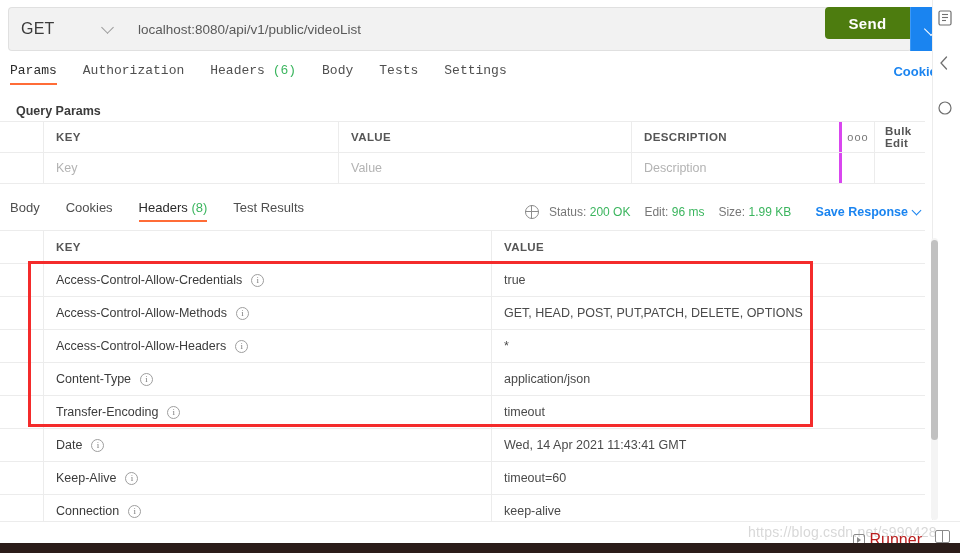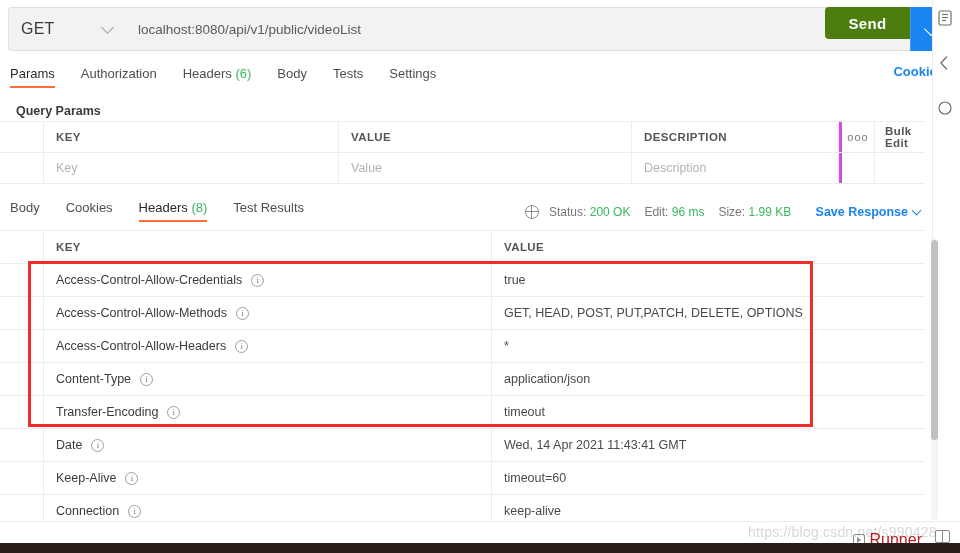--- a/index.html
+++ b/index.html
@@ -35,21 +35,21 @@
   .send-caret {
     height:44px; width:40px; background:#1a84f0; border:none; border-left:1px solid #3f99f5;
     border-radius:0 4px 4px 0; cursor:pointer; position:relative;
   }
   .send-caret::after{
     content:""; position:absolute; left:15px; top:17px; width:9px; height:9px;
     border-right:1.8px solid #fff; border-bottom:1.8px solid #fff; transform:rotate(45deg);
   }
 
   
-  .req-tabs { position:absolute; left:10px; top:60px; width:900px; height:28px; display:flex; align-items:flex-end; }
+  .req-tabs { position:absolute; left:10px; top:60px; width:900px; height:28px; display:flex; align-items:center;font-family:Liberation Mono, monospace; }
   .rtab { font-size:13px; color:#4f4f4f; margin-right:26px; cursor:pointer; padding-bottom:7px; position:relative; white-space:nowrap;}
   .rtab.active { color:#2b2b2b; }
   .rtab.active::after{ content:""; position:absolute; left:0; right:0; bottom:0; height:2.5px; background:#ff6c37; }
   .cnt { color:#3bb55e; }
   .cookies-link { position:absolute; right:16px; top:64px; font-size:13px; color:#1a84f0; cursor:pointer; font-weight:bold;}
 
   .qp-title { position:absolute; left:16px; top:104px; font-size:12.5px; font-weight:bold; color:#3b3b3b; }
 
   
   .params-tbl { position:absolute; left:0; top:121px; width:925px; border-top:1px solid #ececec; }

